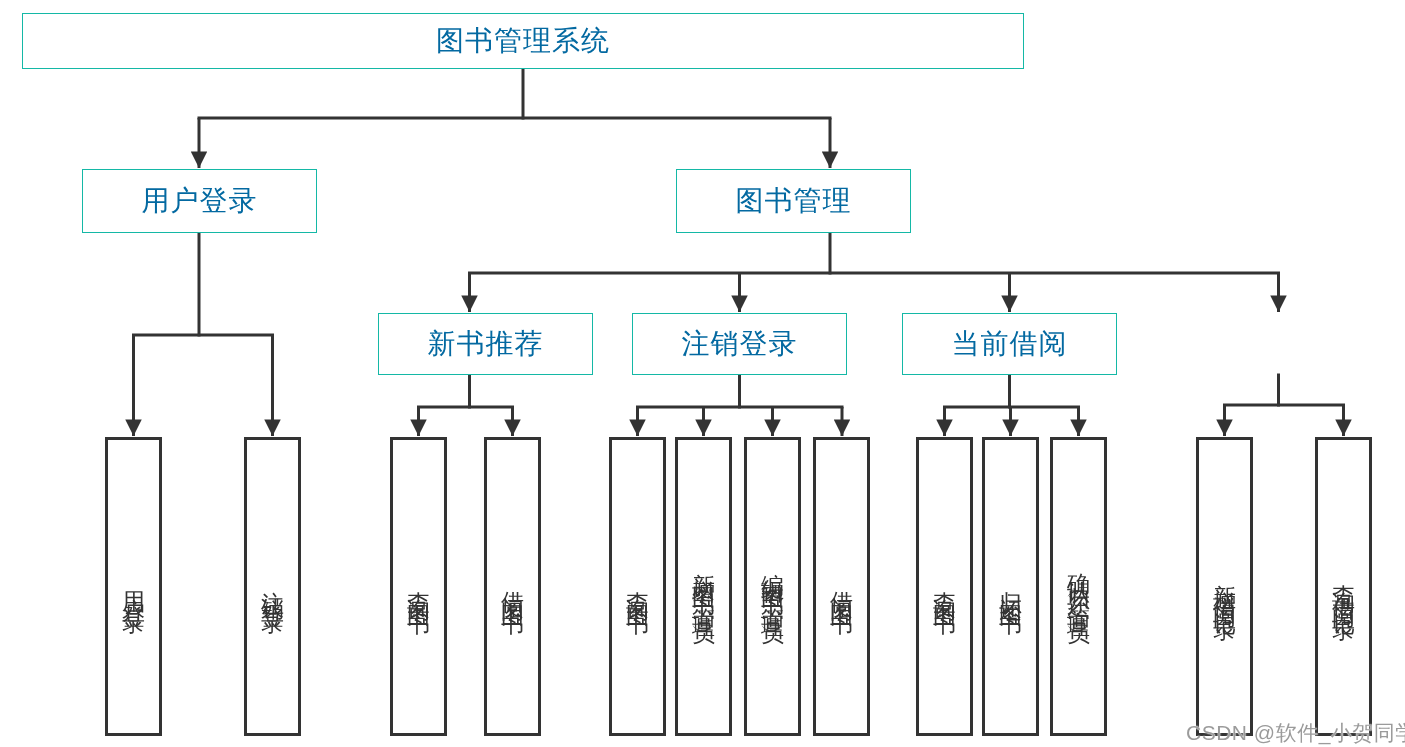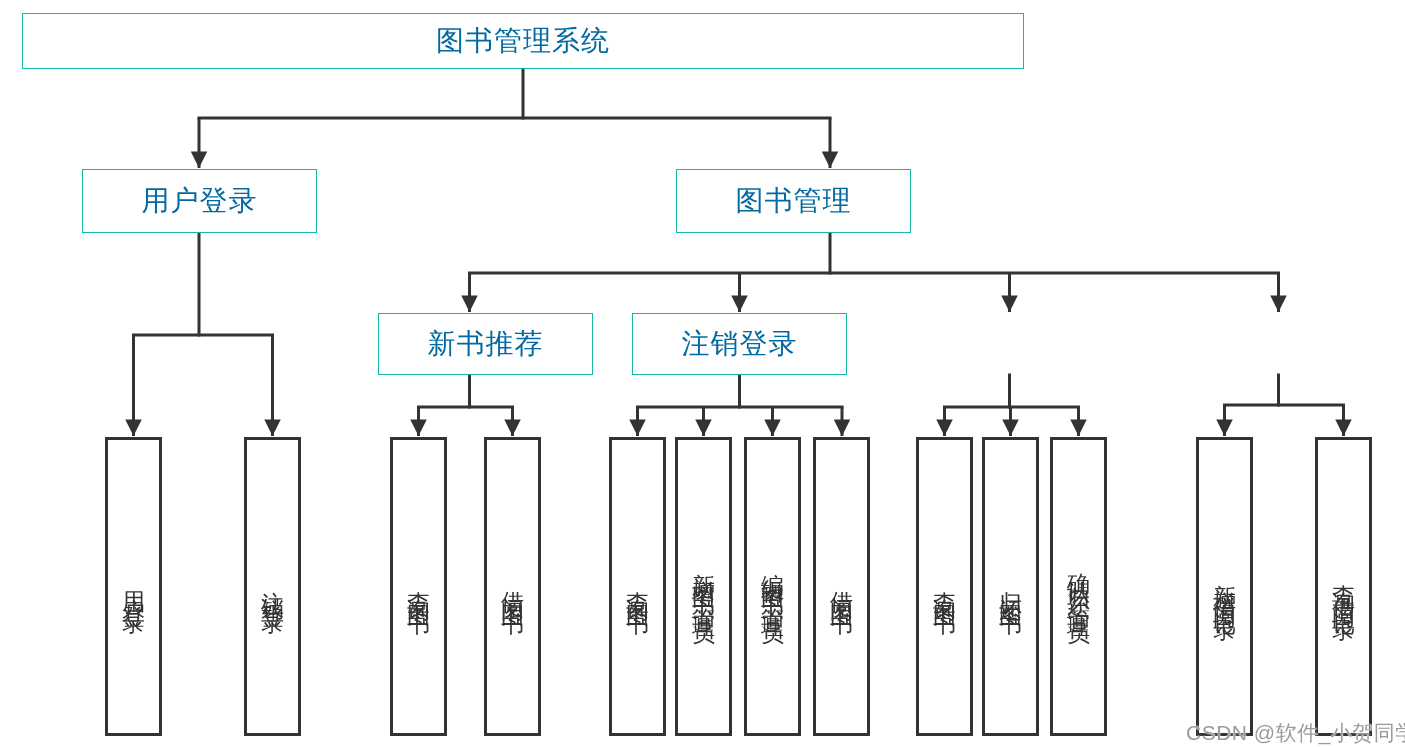--- a/index.html
+++ b/index.html
@@ -118,20 +118,21 @@
     </g>
   </svg>
 
   <div class="box n-root">图书管理系统</div>
 
   <div class="box n-l1-0">用户登录</div>
   <div class="box n-l1-1">图书管理</div>
 
   <div class="box n-l2 n-l2-0">新书推荐</div>
   <div class="box n-l2 n-l2-1">注销登录</div>
+  <div class="box n-l2 n-l2-2">当前借阅</div>
 
   <div class="vbox leaf lf-0">用户登录</div>
   <div class="vbox leaf lf-1">注销登录</div>
   <div class="vbox leaf lf-2">查询图书</div>
   <div class="vbox leaf lf-3">借阅图书</div>
   <div class="vbox leaf lf-4">查询图书</div>
   <div class="vbox leaf lf-5">新增图书（管理员）</div>
   <div class="vbox leaf lf-6">编辑图书（管理员）</div>
   <div class="vbox leaf lf-7">借阅图书</div>
   <div class="vbox leaf lf-8">查询图书</div>

